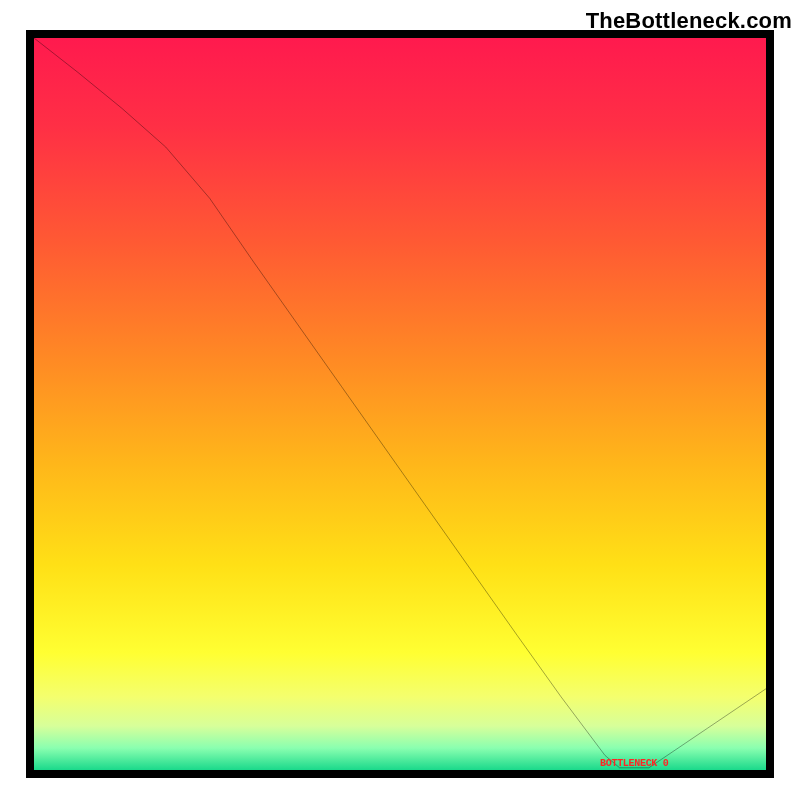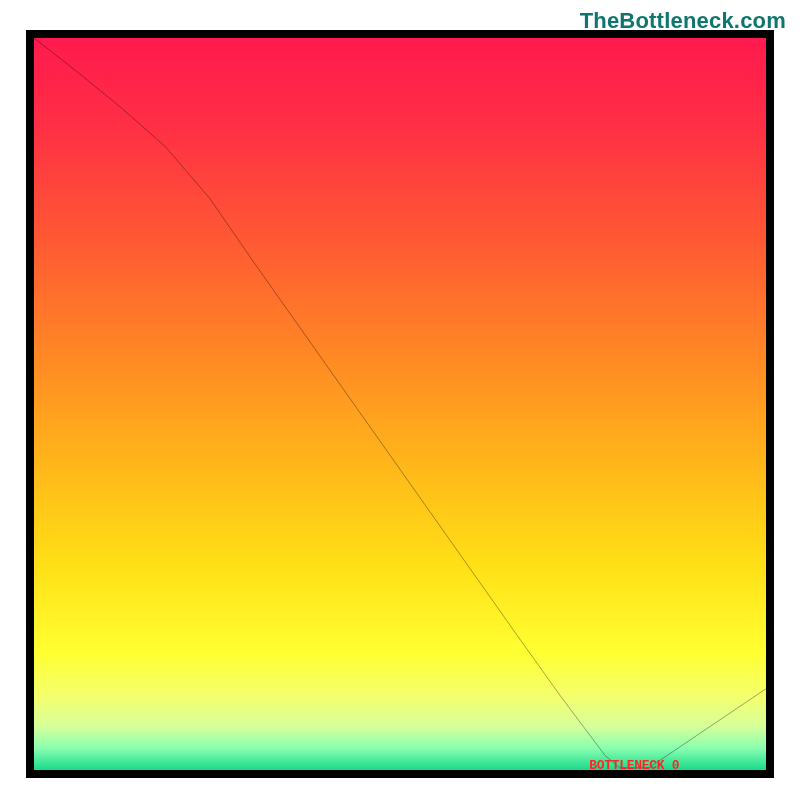--- a/index.html
+++ b/index.html
@@ -10,24 +10,24 @@
   }
   .stage {
     position: relative;
     width: 800px;
     height: 800px;
     background: #fff;
   }
   .watermark {
     position: absolute;
     top: 8px;
-    right: 14px;
+    right: 8px;
     font-size: 22px;
     font-weight: 700;
-    color: #0f766e;
+    color: #000000;
     font-family: Arial, Helvetica, sans-serif;
     letter-spacing: 0.2px;
     z-index: 5;
   }
   .plot-frame {
     position: absolute;
     left: 26px;
     top: 30px;
     width: 748px;
     height: 748px;
@@ -61,21 +61,21 @@
     );
   }
   svg.curve {
     position: absolute;
     inset: 0;
     width: 100%;
     height: 100%;
   }
   .min-label {
     position: absolute;
-    font-size: 13px;
+    font-size: 10px;
     font-weight: 700;
     color: #ff2424;
     font-family: "Courier New", monospace;
     transform: translate(-50%, 0);
     letter-spacing: -0.3px;
     white-space: nowrap;
   }
 </style>
 </head>
 <body>

